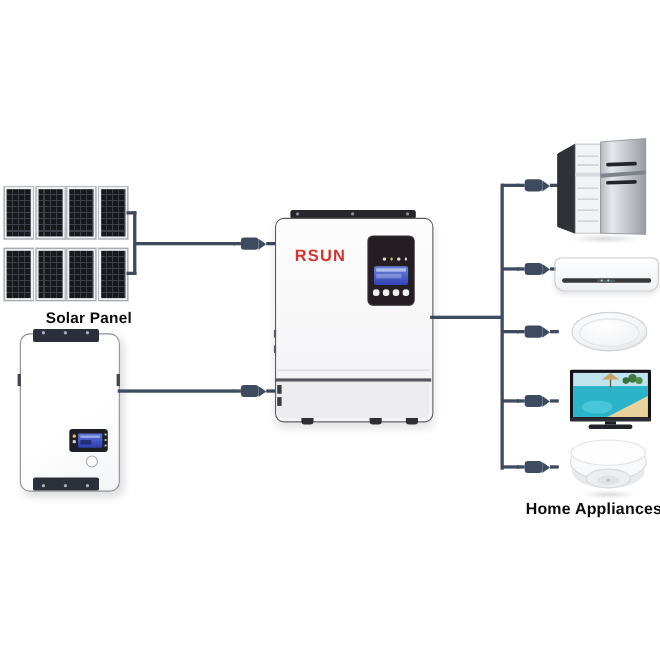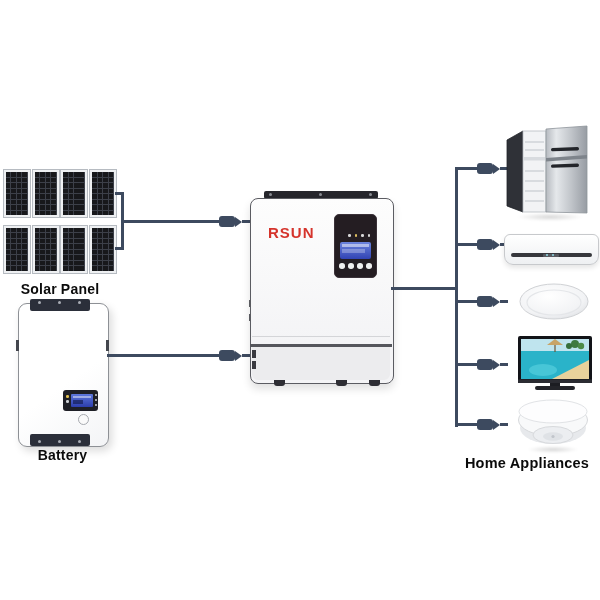--- a/index.html
+++ b/index.html
@@ -1,20 +1,20 @@
 <!DOCTYPE html>
 <html><head>
 <meta charset="utf-8">
 <style>
   :root { --wire:#3d4a5f; }
   html,body{margin:0;padding:0;background:#fff;}
   .stage{position:relative;width:600px;height:600px;background:#fff;overflow:hidden;
          font-family:"Liberation Sans", sans-serif;}
   .abs{position:absolute;}
-  .label{position:absolute;font-weight:700;font-size:14px;color:#0b0b0b;text-align:center;letter-spacing:.2px;}
+  .label{position:absolute;font-weight:700;font-size:14px;color:#0b0b0b;text-align:right;letter-spacing:.2px;}
 
   
   .line-h{position:absolute;height:3px;background:var(--wire);}
   .line-v{position:absolute;width:3px;background:var(--wire);}
   .plug{position:absolute;display:flex;align-items:center;height:12px;}
   .plug .p-line{width:7px;height:3px;background:var(--wire);}
   .plug .p-body{width:16px;height:11px;background:var(--wire);border-radius:3px;}
   .plug .p-tip{width:0;height:0;border-top:5px solid transparent;border-bottom:5px solid transparent;border-left:7px solid var(--wire);}
   .plug .p-prong{width:8px;height:3px;background:var(--wire);}
 
@@ -114,21 +114,20 @@
   <div class="notch" style="left:106px;top:340px;"></div>
   <div class="bat-display">
     <div class="bat-screen"></div>
     <span class="led" style="left:3px;top:5px;width:2.5px;height:2.5px;background:#e2c050;"></span>
     <span class="led" style="left:3px;top:10px;width:2.5px;height:2.5px;background:#cfd3d8;"></span>
     <span class="led" style="left:31.5px;top:4px;width:2px;height:2px;background:#cfd3d8;"></span>
     <span class="led" style="left:31.5px;top:9px;width:2px;height:2px;background:#cfd3d8;"></span>
     <span class="led" style="left:31.5px;top:14px;width:2px;height:2px;background:#cfd3d8;"></span>
   </div>
   <div class="bat-button"></div>
-  <div class="label" style="left:12px;top:447px;width:101px;">Battery</div>
 
   <div class="line-h" style="left:107px;top:354px;width:106px;"></div>
   <div class="plug" style="left:212px;top:349.5px;">
     <span class="p-line"></span>
       <span class="p-body"></span>
       <span class="p-tip"></span>
       <span class="p-prong"></span>
   </div>
 
   <div class="inv-bracket"></div>

